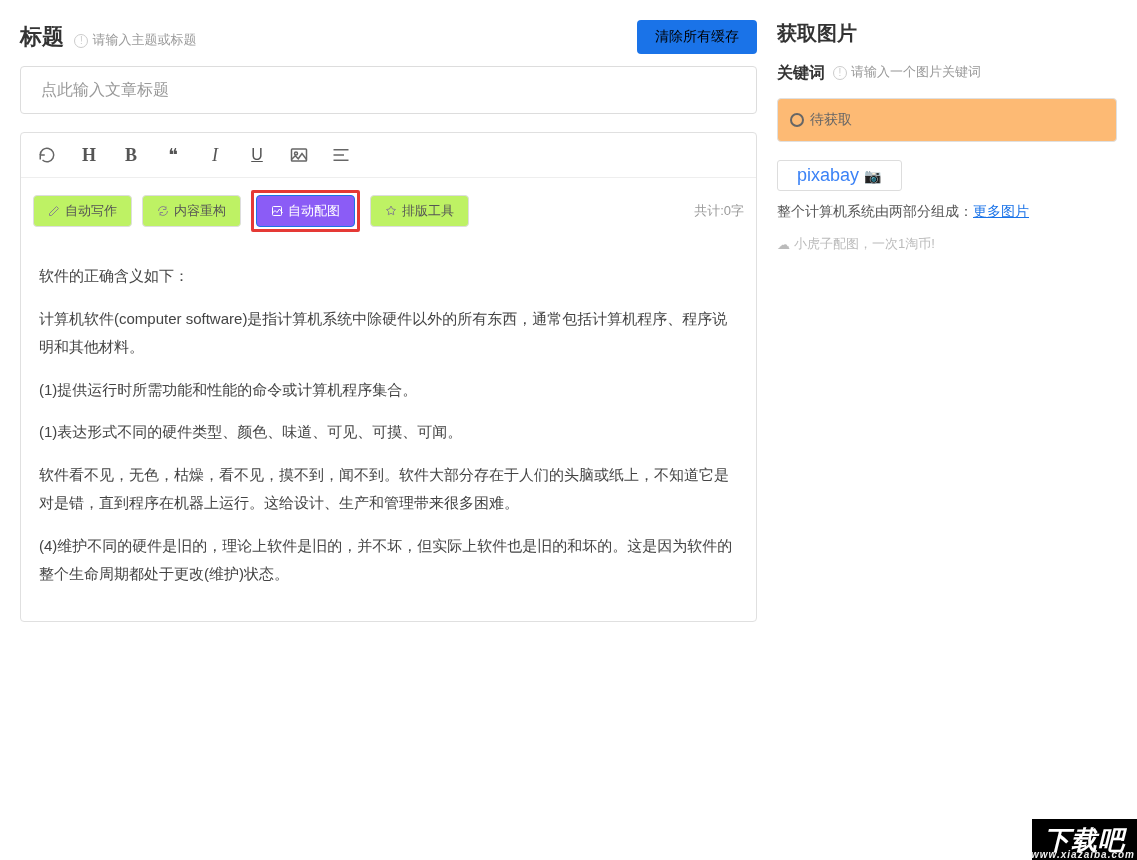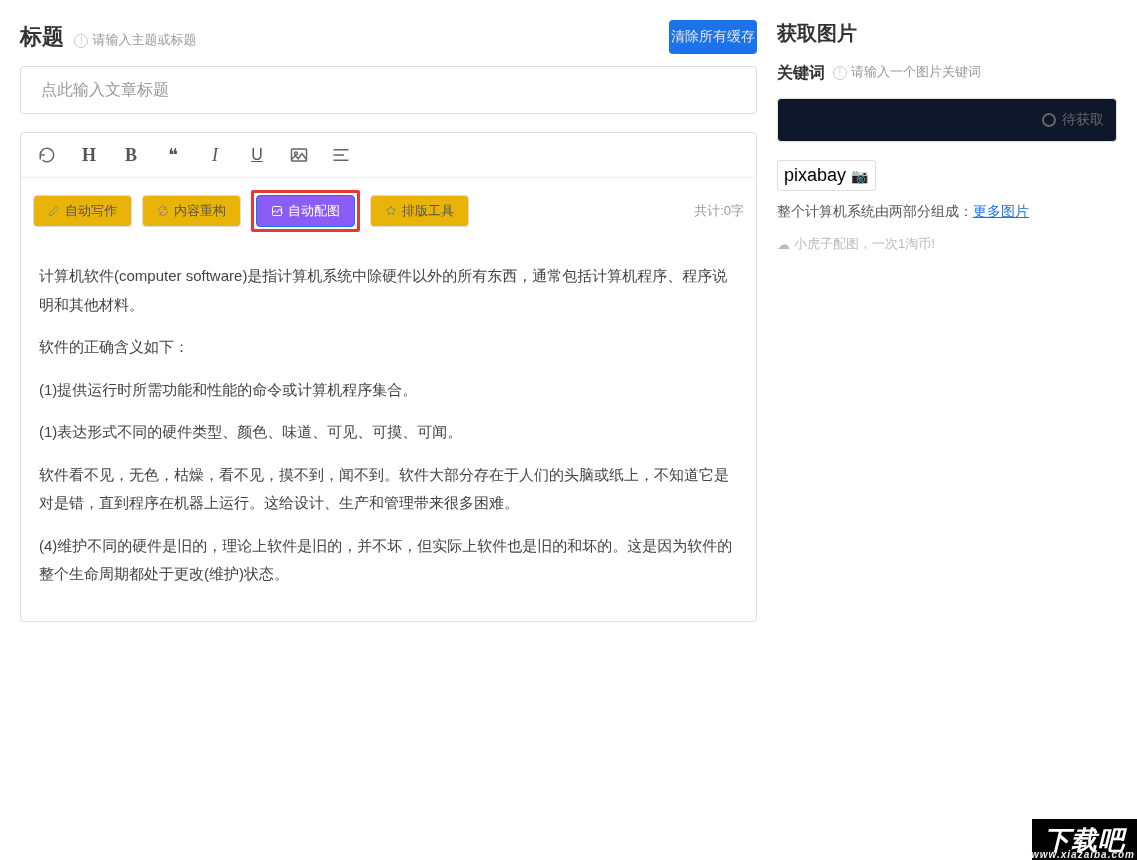--- a/index.html
+++ b/index.html
@@ -6,56 +6,56 @@
 body { font-family: -apple-system, "PingFang SC", "Microsoft YaHei", sans-serif; background: #fff; width: 1137px; height: 860px; position: relative; }
 .container { display: flex; padding: 20px; gap: 20px; }
 .left-col { flex: 1; min-width: 0; }
 .right-col { width: 340px; }
 
 .section-header { display: flex; align-items: center; justify-content: space-between; margin-bottom: 12px; }
 .section-title { font-size: 22px; font-weight: 600; color: #333; }
 .section-hint { font-size: 13px; color: #999; margin-left: 6px; }
 .hint-icon { display: inline-block; width: 14px; height: 14px; border: 1px solid #ccc; border-radius: 50%; text-align: center; line-height: 12px; font-size: 10px; color: #ccc; margin-right: 4px; vertical-align: middle; }
 
-.btn-primary { background: #1a73e8; color: #e5e5e5; border: none; padding: 8px 2px; border-radius: 4px; font-size: 14px; cursor: pointer; }
+.btn-primary { background: #1a73e8; color: #000000; border: none; padding: 8px 18px; border-radius: 4px; font-size: 14px; cursor: pointer; }
 .btn-primary-lg { background: #1a73e8; color: #fff; border: none; width: 100%; padding: 14px; border-radius: 4px; font-size: 16px; cursor: pointer; }
 
 .text-input { width: 100%; border: 1px solid #ddd; border-radius: 4px; padding: 14px 20px; font-size: 16px; color: #333; }
 .text-input::placeholder { color: #999; }
 
 .title-input-wrap { margin-bottom: 18px; }
 
 .editor-card { border: 1px solid #e0e0e0; border-radius: 4px; background: #fff; }
 .toolbar { border-bottom: 1px solid #eee; padding: 10px 12px; display: flex; align-items: center; gap: 14px; }
 .tb-btn { width: 28px; height: 24px; display: inline-flex; align-items: center; justify-content: center; color: #555; cursor: pointer; font-size: 16px; background: none; border: none; }
 .tb-btn.bold { font-weight: bold; font-family: Georgia, serif; }
 .tb-btn.italic { font-style: italic; font-family: Georgia, serif; }
 
 .action-row { display: flex; align-items: center; padding: 12px; gap: 10px; }
-.action-btn { border: 1px solid #ddd; background: #eab308; padding: 6px 14px; border-radius: 4px; font-size: 13px; color: #555; cursor: pointer; display: inline-flex; align-items: center; gap: 5px; }
+.action-btn { border: 1px solid #ddd; background: #bef264; padding: 6px 14px; border-radius: 4px; font-size: 13px; color: #555; cursor: pointer; display: inline-flex; align-items: center; gap: 5px; }
 .action-btn.primary { background: #8b5cf6; color: #fff; border-color: #1a73e8; }
 .action-spacer { flex: 1; }
 .char-count { font-size: 13px; color: #999; }
 
 .highlight-box { border: 3px solid #e53935; padding: 2px; border-radius: 2px; }
 .highlight-box-lg { border: 4px solid #e53935; padding: 8px; border-radius: 2px; }
 
 .editor-body { padding: 4px 18px 18px; }
 .editor-body p { font-size: 15px; line-height: 1.9; color: #444; margin: 14px 0; }
 
 .right-section { margin-bottom: 16px; }
 .right-title { font-size: 20px; font-weight: 600; color: #333; margin-bottom: 14px; }
 .right-sub { font-size: 16px; font-weight: 600; color: #333; }
 .keyword-input { width: 100%; border: 1px solid #ddd; border-radius: 4px; padding: 14px 12px; font-size: 15px; margin-bottom: 12px; }
 .keyword-input::placeholder { color: #999; }
 
-.pending-btn { width: 100%; border: 1px solid #e0e0e0; background: #0f172a; padding: 12px; border-radius: 4px; font-size: 14px; color: #666; cursor: pointer; display: flex; align-items: center; justify-content: flex-end; gap: 6px; margin-top: 14px; }
+.pending-btn { width: 100%; border: 1px solid #e0e0e0; background: #fdba74; padding: 12px; border-radius: 4px; font-size: 14px; color: #666; cursor: pointer; display: flex; align-items: center; justify-content: flex-start; gap: 6px; margin-top: 14px; }
 .circle-icon { width: 14px; height: 14px; border: 2px solid #666; border-radius: 50%; display: inline-block; }
 
-.pixabay-badge { display: inline-block; border: 1px solid #ddd; border-radius: 3px; padding: 4px 6px; margin-top: 18px; font-size: 18px; font-weight: 500; color: #000000; }
+.pixabay-badge { display: inline-block; border: 1px solid #ddd; border-radius: 3px; padding: 4px 19px; margin-top: 18px; font-size: 18px; font-weight: 500; color: #3b82f6; }
 .camera-icon { font-size: 14px; }
 .attribution { font-size: 14px; color: #555; margin-top: 12px; }
 .attribution a { color: #1a73e8; text-decoration: underline; }
 .tiny-note { font-size: 13px; color: #bbb; margin-top: 14px; display: flex; align-items: center; gap: 4px; }
 .cloud-icon { display: inline-block; }
 
 .watermark { position: absolute; right: 0; bottom: 0; background: #000; color: #fff; font-size: 26px; font-weight: bold; padding: 4px 12px 2px; font-style: italic; letter-spacing: 1px; }
 .watermark-sub { position: absolute; right: 2px; bottom: 0; color: #eee; font-size: 10px; }
 
 svg { display: block; }
@@ -137,22 +137,22 @@
           <svg width="12" height="12" viewBox="0 0 24 24" fill="none" stroke="#888" stroke-width="2">
               <path d="M12 2l3 6 6 1-4.5 4.5 1 6-5.5-3-5.5 3 1-6L3 9l6-1 3-6z"></path>
             </svg>
           <span>排版工具</span>
         </button>
         <div class="action-spacer"></div>
         <span class="char-count">共计:0字</span>
       </div>
 
       <div class="editor-body">
+        <p>软件的正确含义如下：</p>
         <p>计算机软件(computer software)是指计算机系统中除硬件以外的所有东西，通常包括计算机程序、程序说明和其他材料。</p>
-        <p>软件的正确含义如下：</p>
         <p>(1)提供运行时所需功能和性能的命令或计算机程序集合。</p>
         <p>(1)表达形式不同的硬件类型、颜色、味道、可见、可摸、可闻。</p>
         <p>软件看不见，无色，枯燥，看不见，摸不到，闻不到。软件大部分存在于人们的头脑或纸上，不知道它是对是错，直到程序在机器上运行。这给设计、生产和管理带来很多困难。</p>
         <p>(4)维护不同的硬件是旧的，理论上软件是旧的，并不坏，但实际上软件也是旧的和坏的。这是因为软件的整个生命周期都处于更改(维护)状态。</p>
       </div>
     </div>
   </div>
 
   <div class="right-col">
     <div class="right-section">

